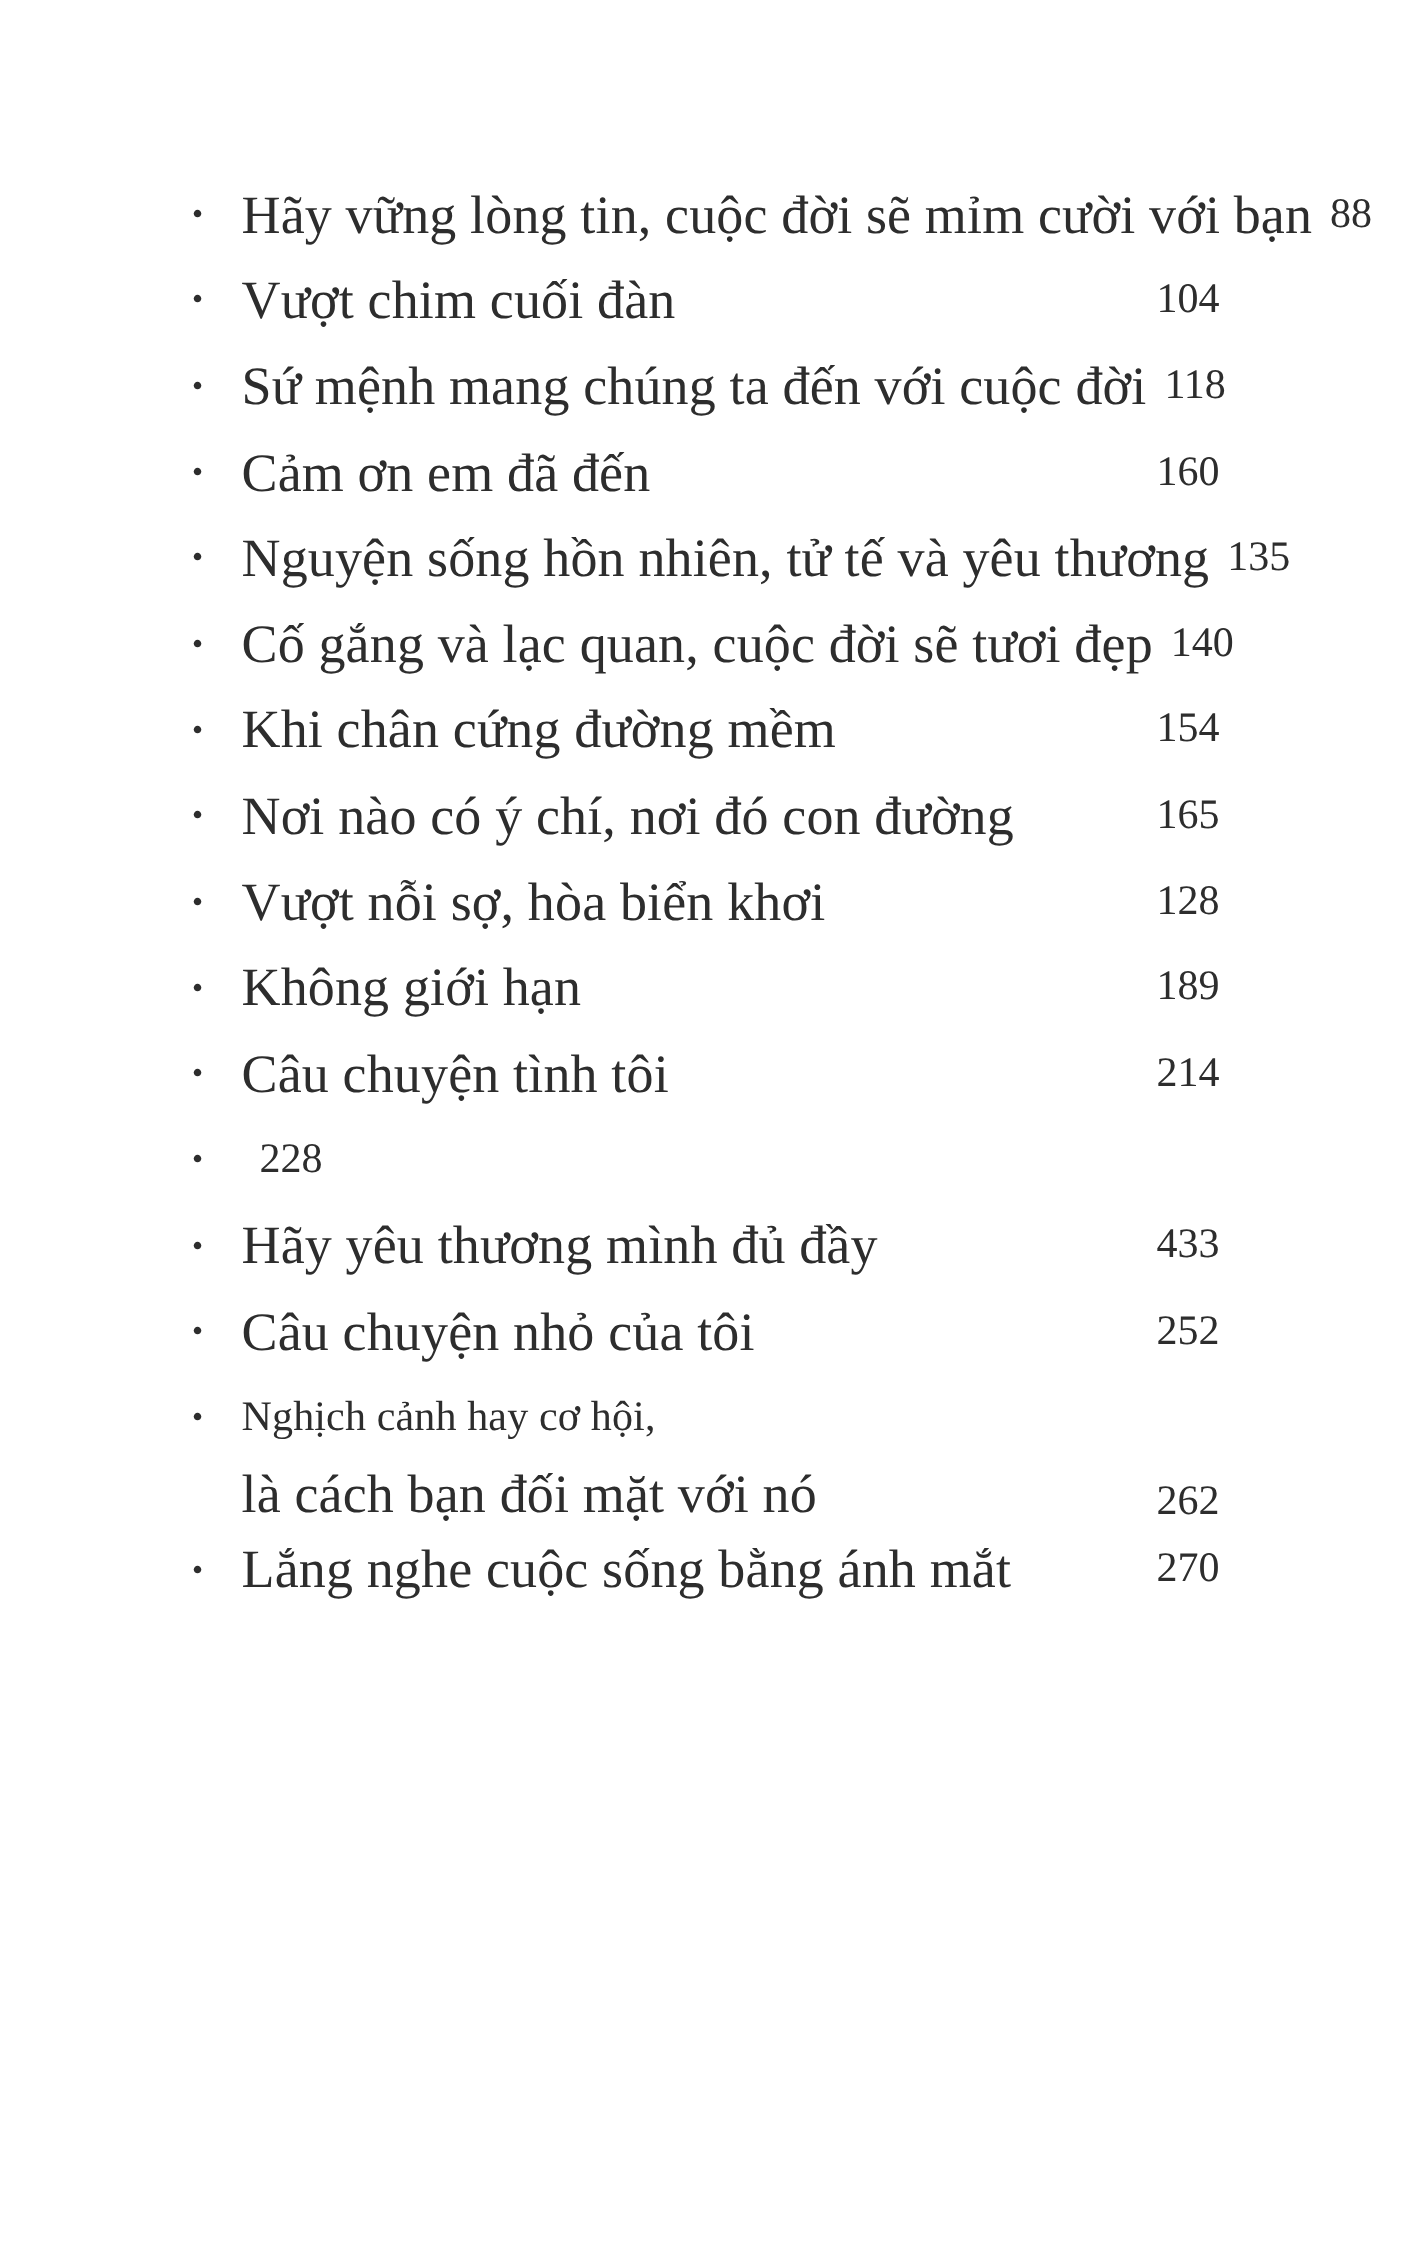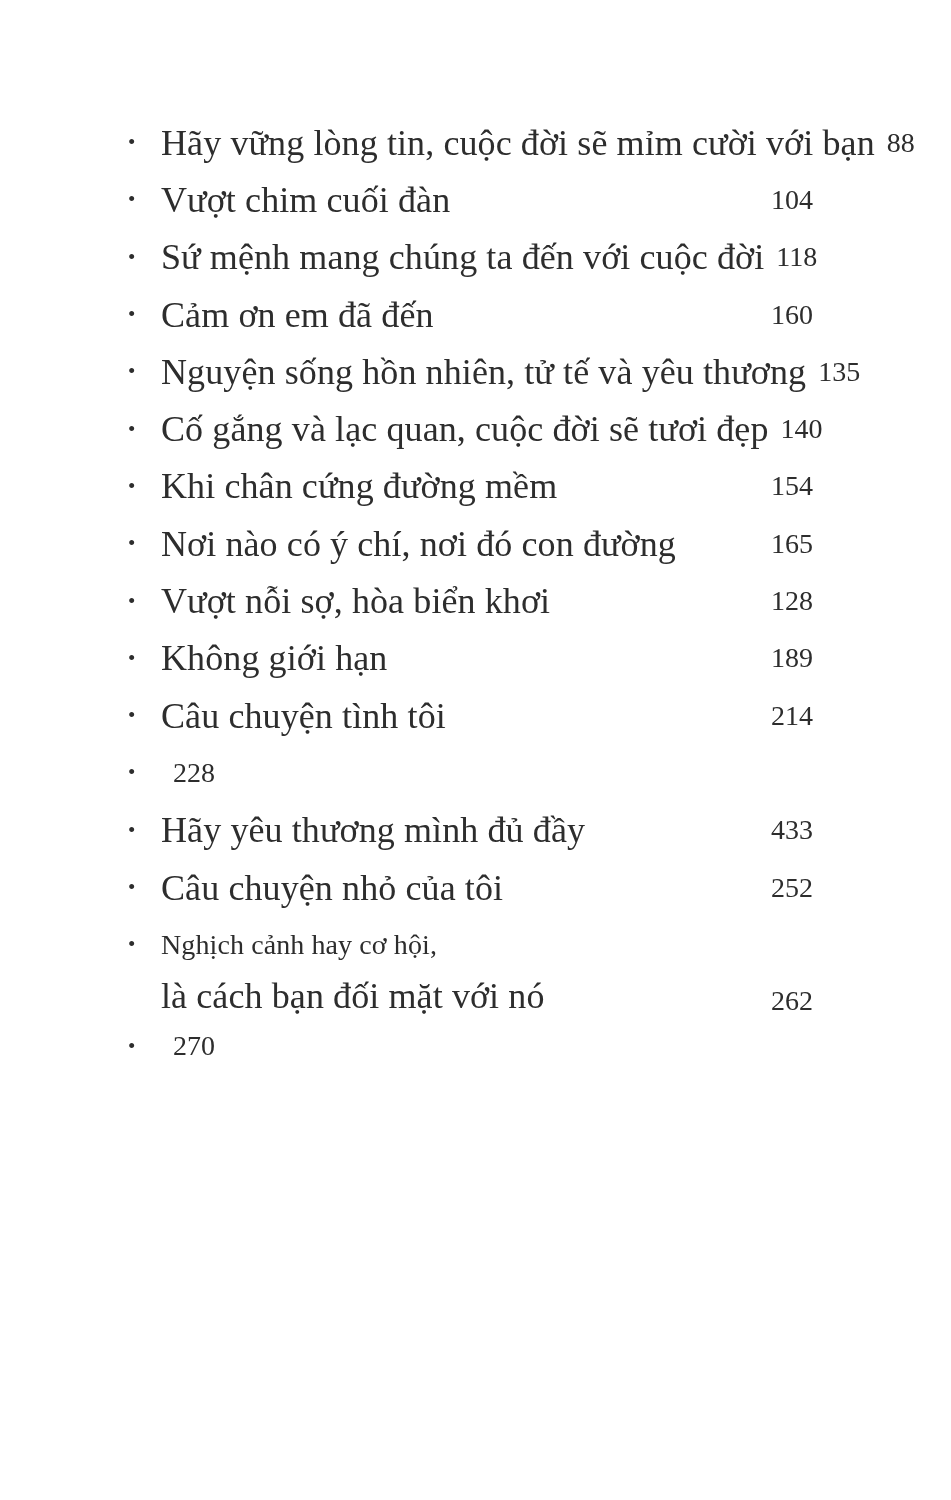--- a/index.html
+++ b/index.html
@@ -174,16 +174,17 @@
       <div class="line1">Nghịch cảnh hay cơ hội,</div>
       <div class="line2">
         <span class="title l2">là cách bạn đối mặt với nó</span>
         <span class="num">262</span>
       </div>
     </div>
   </div>
 
   <div class="row">
     <span class="bullet">•</span>
+    <span class="title">Lắng nghe cuộc sống bằng ánh mắt</span>
     <span class="num">270</span>
   </div>
 </div>
 </div>
 
 </body></html>

